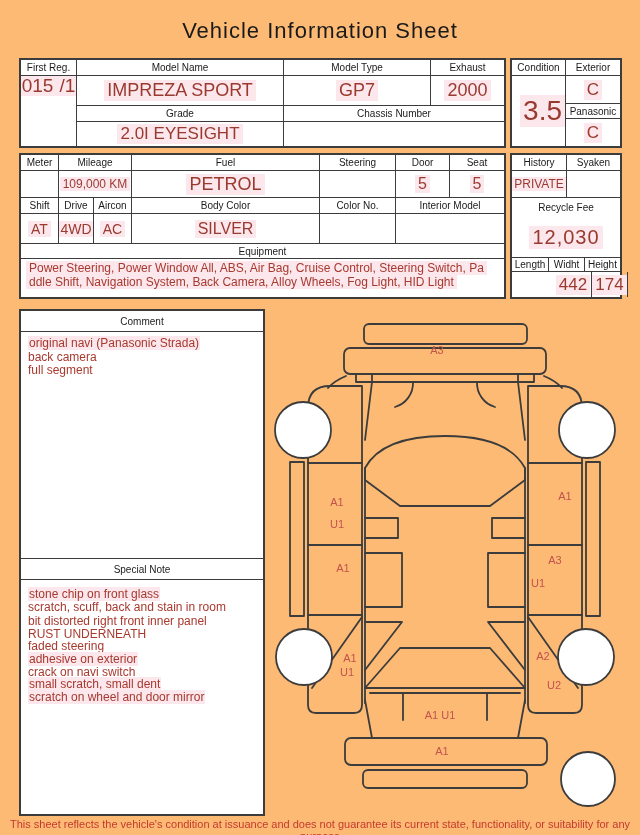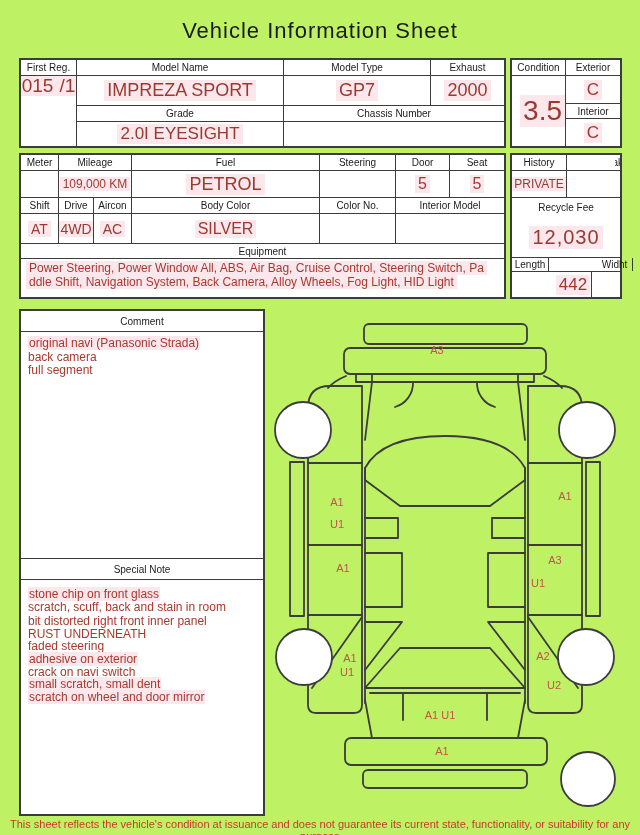--- a/index.html
+++ b/index.html
@@ -1,18 +1,18 @@
 <!DOCTYPE html>
 <html><head>
 <meta charset="utf-8">
 <style>
   * { margin:0; padding:0; box-sizing:border-box; }
   html,body { background:#fff; }
   body { font-family:"Liberation Sans", sans-serif; }
-  .sheet { position:relative; width:640px; height:835px; background:#bef264; overflow:hidden; }
+  .sheet { position:relative; width:640px; height:835px; background:#fdba74; overflow:hidden; }
 
   .title { position:absolute; top:18px; left:0; width:640px; text-align:center;
            font-size:22px; color:#1a1a1a; letter-spacing:1px; }
 
   .grid { position:absolute; display:grid; border:2px solid #3c3c3c; background:#fff; }
   .cell { border-right:1px solid #3c3c3c; border-bottom:1px solid #3c3c3c;
           display:flex; align-items:center; justify-content:center; overflow:hidden; }
   .cell.nr { border-right:none; }
   .cell.nb { border-bottom:none; }
   .hdr { font-size:10px; color:#1a1a1a; }
@@ -24,21 +24,21 @@
   .fs16 { font-size:16px; } .fs14 { font-size:14px; } .fs12 { font-size:12px; }
 
   .firstreg-val { flex-direction:row; align-items:flex-start; justify-content:center;
                   font-size:19px; line-height:20px; }
 
   .equip-cell { justify-content:flex-start; align-items:flex-start; padding:2px 5px;
                 flex-direction:column; }
   .equip-line { font-size:12px; line-height:14px; color:#a8392e; white-space:nowrap; }
 
   
-  .stackrow { display:grid; border-bottom:1px solid #3c3c3c;gap:48px; }
+  .stackrow { display:grid; border-bottom:1px solid #3c3c3c; }
   .stackrow:last-child { border-bottom:none;margin-left:43px; }
 
   
   .combox { position:absolute; left:19px; top:309px; width:246px; height:507px;
             border:2px solid #3c3c3c; background:#fff; }
   .combox .bar { height:21px; border-bottom:1px solid #3c3c3c; display:flex;
                  align-items:center; justify-content:center; font-size:10px; color:#1a1a1a; }
   .com-area { height:226px; padding:5px 7px; }
   .note-line, .com-line { font-size:12px; line-height:12.6px; color:#a8392e; }
   .com-line { line-height:13.5px; }
@@ -91,21 +91,21 @@
   <div class="grid" style="left:510px; top:58px; width:112px; height:90px;
               grid-template-columns:54px 1fr; grid-template-rows:16px 28px 15px 1fr;">
     <div class="cell hdr">Condition</div>
     <div class="cell hdr nr">Exterior</div>
     <div class="cell val nb" style="grid-row:2 / span 3; font-size:28px;justify-content:flex-end;">
         <span class="hl">3.5</span>
       </div>
     <div class="cell val fs17 nr">
         <span class="hl">C</span>
       </div>
-    <div class="cell hdr nr">Interior</div>
+    <div class="cell hdr nr">Panasonic</div>
     <div class="cell val fs17 nr nb">
         <span class="hl">C</span>
       </div>
   </div>
 
   <div class="grid" style="left:19px; top:153px; width:487px; height:146px;
               grid-template-columns:38px 35px 38px 188px 76px 54px 1fr;
               grid-template-rows:16px 27px 16px 30px 15px 1fr;">
     <div class="cell hdr">Meter</div>
     <div class="cell hdr" style="grid-column:2 / span 2;">Mileage</div>

